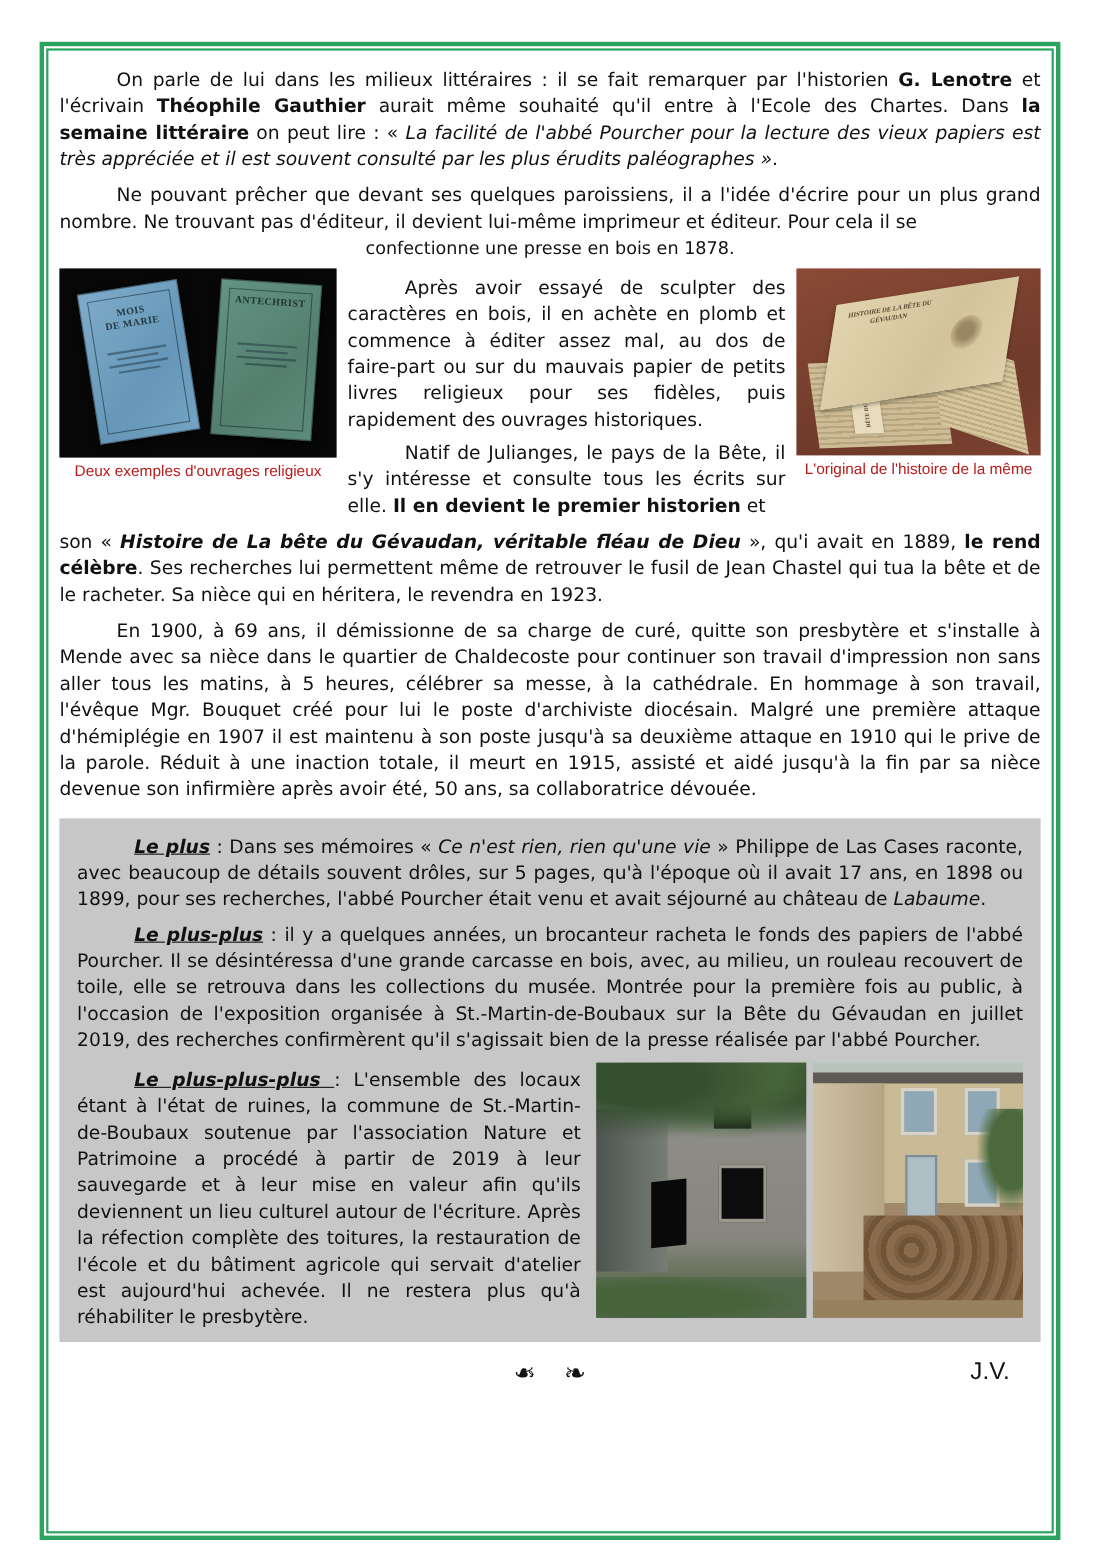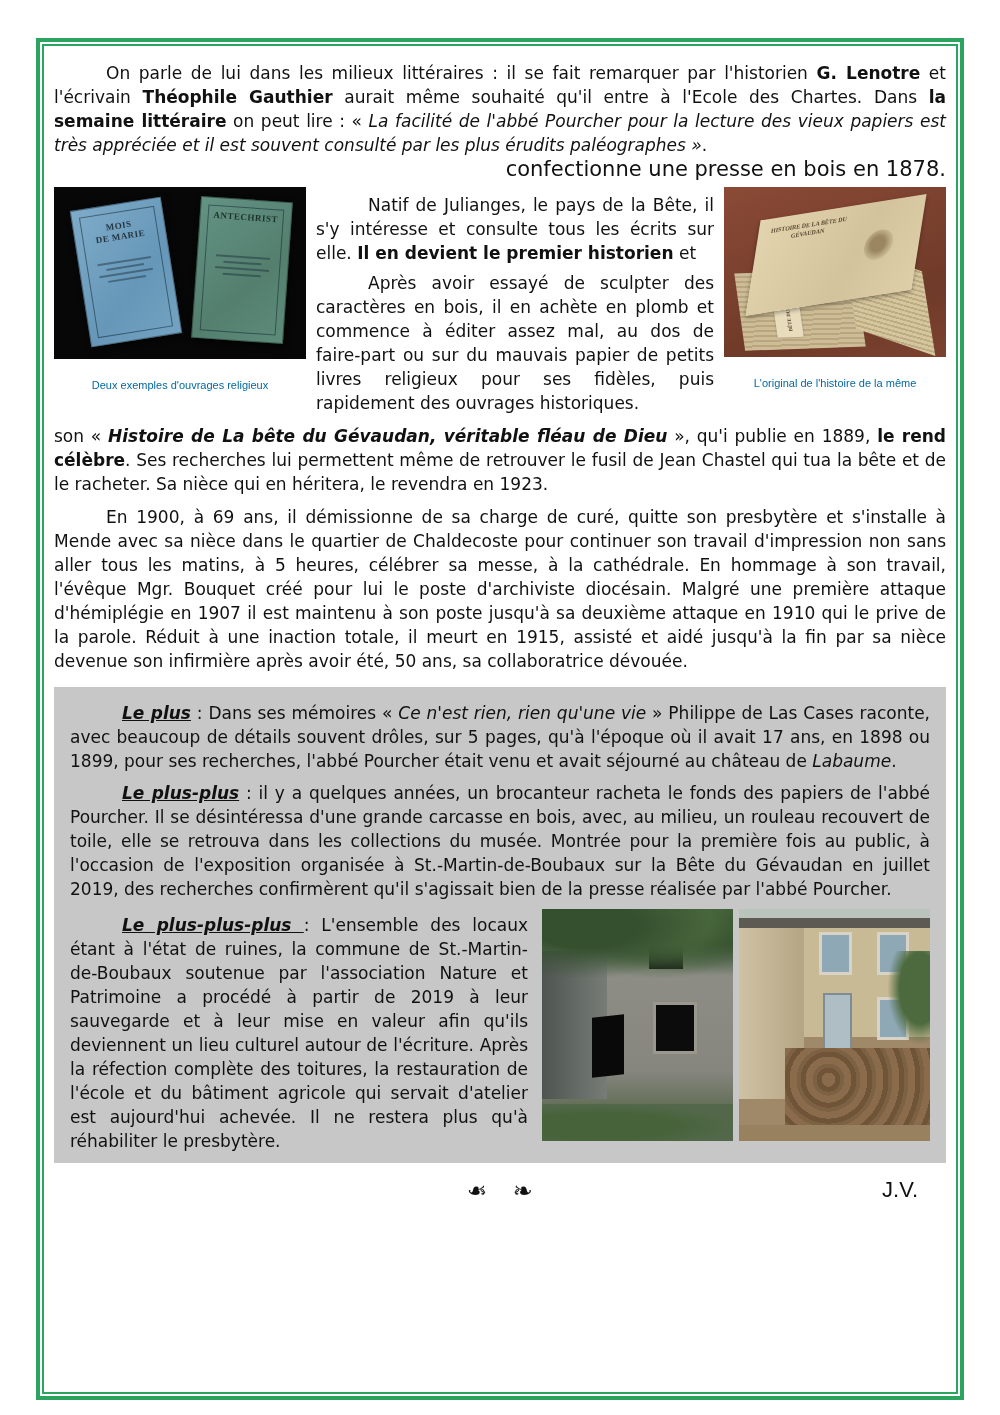--- a/index.html
+++ b/index.html
@@ -9,27 +9,27 @@
         border:4px solid var(--green);box-sizing:border-box;padding-left:27px;}
   .frame-inner{position:absolute;inset:2px;border:2px solid var(--green);box-sizing:border-box;
         padding:6px 10px 0 10px;overflow:hidden;}
   :root{--green:#2aa45e;--gray:#c7c7c7;}
   p{margin:0;}
   .para{font-size:17px;line-height:24px;text-align:justify;margin-top:9px;}
   .indent{text-indent:52px;}
   .b{font-weight:bold;}
   .i{font-style:italic;}
   .u{text-decoration:underline;}
-  .centerline{font-size:21px;line-height:24px;text-align:right;}
+  .centerline{font-size:16px;line-height:24px;text-align:center;}
   .figrow{display:flex;gap:10px;margin-top:6px;align-items:flex-start;}
   .midcol{flex:1;min-width:0;}
   .midcol .para{margin-top:6px;}
   figure{margin:0;}
-  .figcap{font-family:"Liberation Sans",sans-serif;font-size:11px;line-height:18px;
-        text-align:center;margin-top:17px;color:#0369a1;}
+  .figcap{font-family:"Liberation Sans",sans-serif;font-size:14px;line-height:18px;
+        text-align:center;margin-top:3px;color:#b91c1c;}
   .figcap .i{font-style:italic;}
   
   .photo-books{position:relative;width:252px;height:172px;background:#070707;overflow:hidden;flex:0 0 auto;}
   .book{position:absolute;box-sizing:border-box;border:1px solid rgba(0,0,0,.35);
         box-shadow:2px 3px 6px rgba(0,0,0,.6);}
   .book .inner{position:absolute;inset:7px;border:1px solid rgba(20,40,50,.55);}
   .book-blue{left:26px;top:16px;width:92px;height:138px;background:linear-gradient(135deg,#7fabc9,#6697b8 60%,#74a3c2);transform:rotate(-9deg);}
   .book-green{left:142px;top:12px;width:92px;height:142px;background:linear-gradient(135deg,#639383,#547f6f 60%,#5d8b7a);transform:rotate(4deg);}
   .cover-title{position:absolute;left:0;right:0;top:16px;text-align:center;
         font-family:"Liberation Serif",serif;font-weight:bold;color:#243742;font-size:9px;line-height:11px;letter-spacing:.5px;white-space:pre-line;}
@@ -105,20 +105,21 @@
 </style>
 </head>
 <body>
 
 <div class="page">
   <div class="frame-outer">
     <div class="frame-inner">
 
       <p class="para indent"><span>On parle de lui dans les milieux littéraires : il se fait remarquer par l'historien </span><span class="b">G. Lenotre</span><span> et l'écrivain </span><span class="b">Théophile Gauthier</span><span> aurait même souhaité qu'il entre à l'Ecole des Chartes. Dans </span><span class="b">la semaine littéraire</span><span> on peut lire : « </span><span class="i">La facilité de l'abbé Pourcher pour la lecture des vieux papiers est très appréciée et il est souvent consulté par les plus érudits paléographes »</span><span>.</span></p>
 
+      <p class="para indent"><span>Ne pouvant prêcher que devant ses quelques paroissiens, il a l'idée d'écrire pour un plus grand nombre. Ne trouvant pas d'éditeur, il devient lui-même imprimeur et éditeur. Pour cela il se</span></p>
       <div class="centerline">confectionne une presse en bois en 1878.</div>
 
       <div class="figrow">
 
         <figure>
           <div class="photo-books">
             <div class="book book-blue">
               <div class="inner"></div>
               <div class="cover-title">MOIS
 DE MARIE</div>
@@ -137,43 +138,43 @@
                   <div></div>
                   <div></div>
                   <div></div>
                 </div>
             </div>
           </div>
           <figcaption class="figcap">Deux exemples d'ouvrages religieux</figcaption>
         </figure>
 
         <div class="midcol">
+          <p class="para indent"><span>Après avoir essayé de sculpter des caractères en bois, il en achète en plomb et commence à éditer assez mal, au dos de faire-part ou sur du mauvais papier de petits livres religieux pour ses fidèles, puis rapidement des ouvrages historiques.</span></p>
           <p class="para indent"><span>Natif de Julianges, le pays de la Bête, il s'y intéresse et consulte tous les écrits sur elle. </span><span class="b">Il en devient le premier historien</span><span> et</span></p>
-          <p class="para indent"><span>Après avoir essayé de sculpter des caractères en bois, il en achète en plomb et commence à éditer assez mal, au dos de faire-part ou sur du mauvais papier de petits livres religieux pour ses fidèles, puis rapidement des ouvrages historiques.</span></p>
         </div>
 
         <figure>
           <div class="photo-stack">
             <div class="stk-side">
               <div class="stk-label">
                 <span>BÊTE DU GÉVAUDAN</span>
               </div>
             </div>
             <div class="stk-right"></div>
             <div class="stk-top">
               <div class="stk-top-title">HISTOIRE DE LA BÊTE DU GÉVAUDAN</div>
               <div class="stk-emblem"></div>
             </div>
           </div>
           <figcaption class="figcap">L'original  de l'histoire de la même</figcaption>
         </figure>
 
       </div>
 
-      <p class="para"><span>son « </span><span class="b i">Histoire de La bête du Gévaudan, véritable fléau de Dieu</span><span> », qu'i publie en 1889, </span><span class="b">le rend célèbre</span><span>. Ses recherches lui permettent même de retrouver le fusil de Jean Chastel qui tua la bête et de le racheter. Sa nièce qui en héritera, le revendra en 1923.</span></p>
+      <p class="para"><span>son « </span><span class="b i">Histoire de La bête du Gévaudan, véritable fléau de Dieu</span><span> », qu'i avait en 1889, </span><span class="b">le rend célèbre</span><span>. Ses recherches lui permettent même de retrouver le fusil de Jean Chastel qui tua la bête et de le racheter. Sa nièce qui en héritera, le revendra en 1923.</span></p>
       <p class="para indent"><span>En 1900, à 69 ans, il démissionne de sa charge de curé, quitte son presbytère et s'installe à Mende avec sa nièce dans le quartier de Chaldecoste pour continuer son travail d'impression non sans aller tous les matins, à 5 heures, célébrer sa messe, à la cathédrale. En hommage à son travail, l'évêque Mgr. Bouquet créé pour lui le poste d'archiviste diocésain. Malgré une première attaque d'hémiplégie en 1907 il est maintenu à son poste jusqu'à sa deuxième attaque en 1910 qui le prive de la parole. Réduit à une inaction totale, il meurt en 1915, assisté et aidé jusqu'à la fin par sa nièce devenue son infirmière après avoir été, 50 ans, sa collaboratrice dévouée.</span></p>
 
       <div class="graybox">
 
         <p class="para indent" style="margin-top:2px;"><span class="b i u">Le plus</span><span> :  Dans ses mémoires « </span><span class="i">Ce n'est rien, rien qu'une vie</span><span> »  Philippe de Las Cases raconte, avec beaucoup de détails souvent drôles, sur 5 pages, qu'à l'époque où il avait 17 ans, en 1898 ou 1899, pour ses recherches, l'abbé Pourcher était venu et avait séjourné au château de </span><span class="i">Labaume</span><span>.</span></p>
 
         <div class="gb-row">
           <div class="gb-text">
             <p class="para indent" style="margin-top:0;"><span class="b i u">Le  plus-plus</span><span>  : il y a quelques années, un brocanteur racheta le fonds des papiers de l'abbé Pourcher. Il se désintéressa d'une grande carcasse en bois, avec, au milieu, un rouleau recouvert de toile, elle se retrouva dans les collections du musée. Montrée pour la première fois au public, à l'occasion de l'exposition organisée à St.-Martin-de-Boubaux sur la Bête du Gévaudan en juillet 2019, des recherches confirmèrent qu'il s'agissait bien de la presse réalisée par l'abbé Pourcher.</span></p>
           </div>

